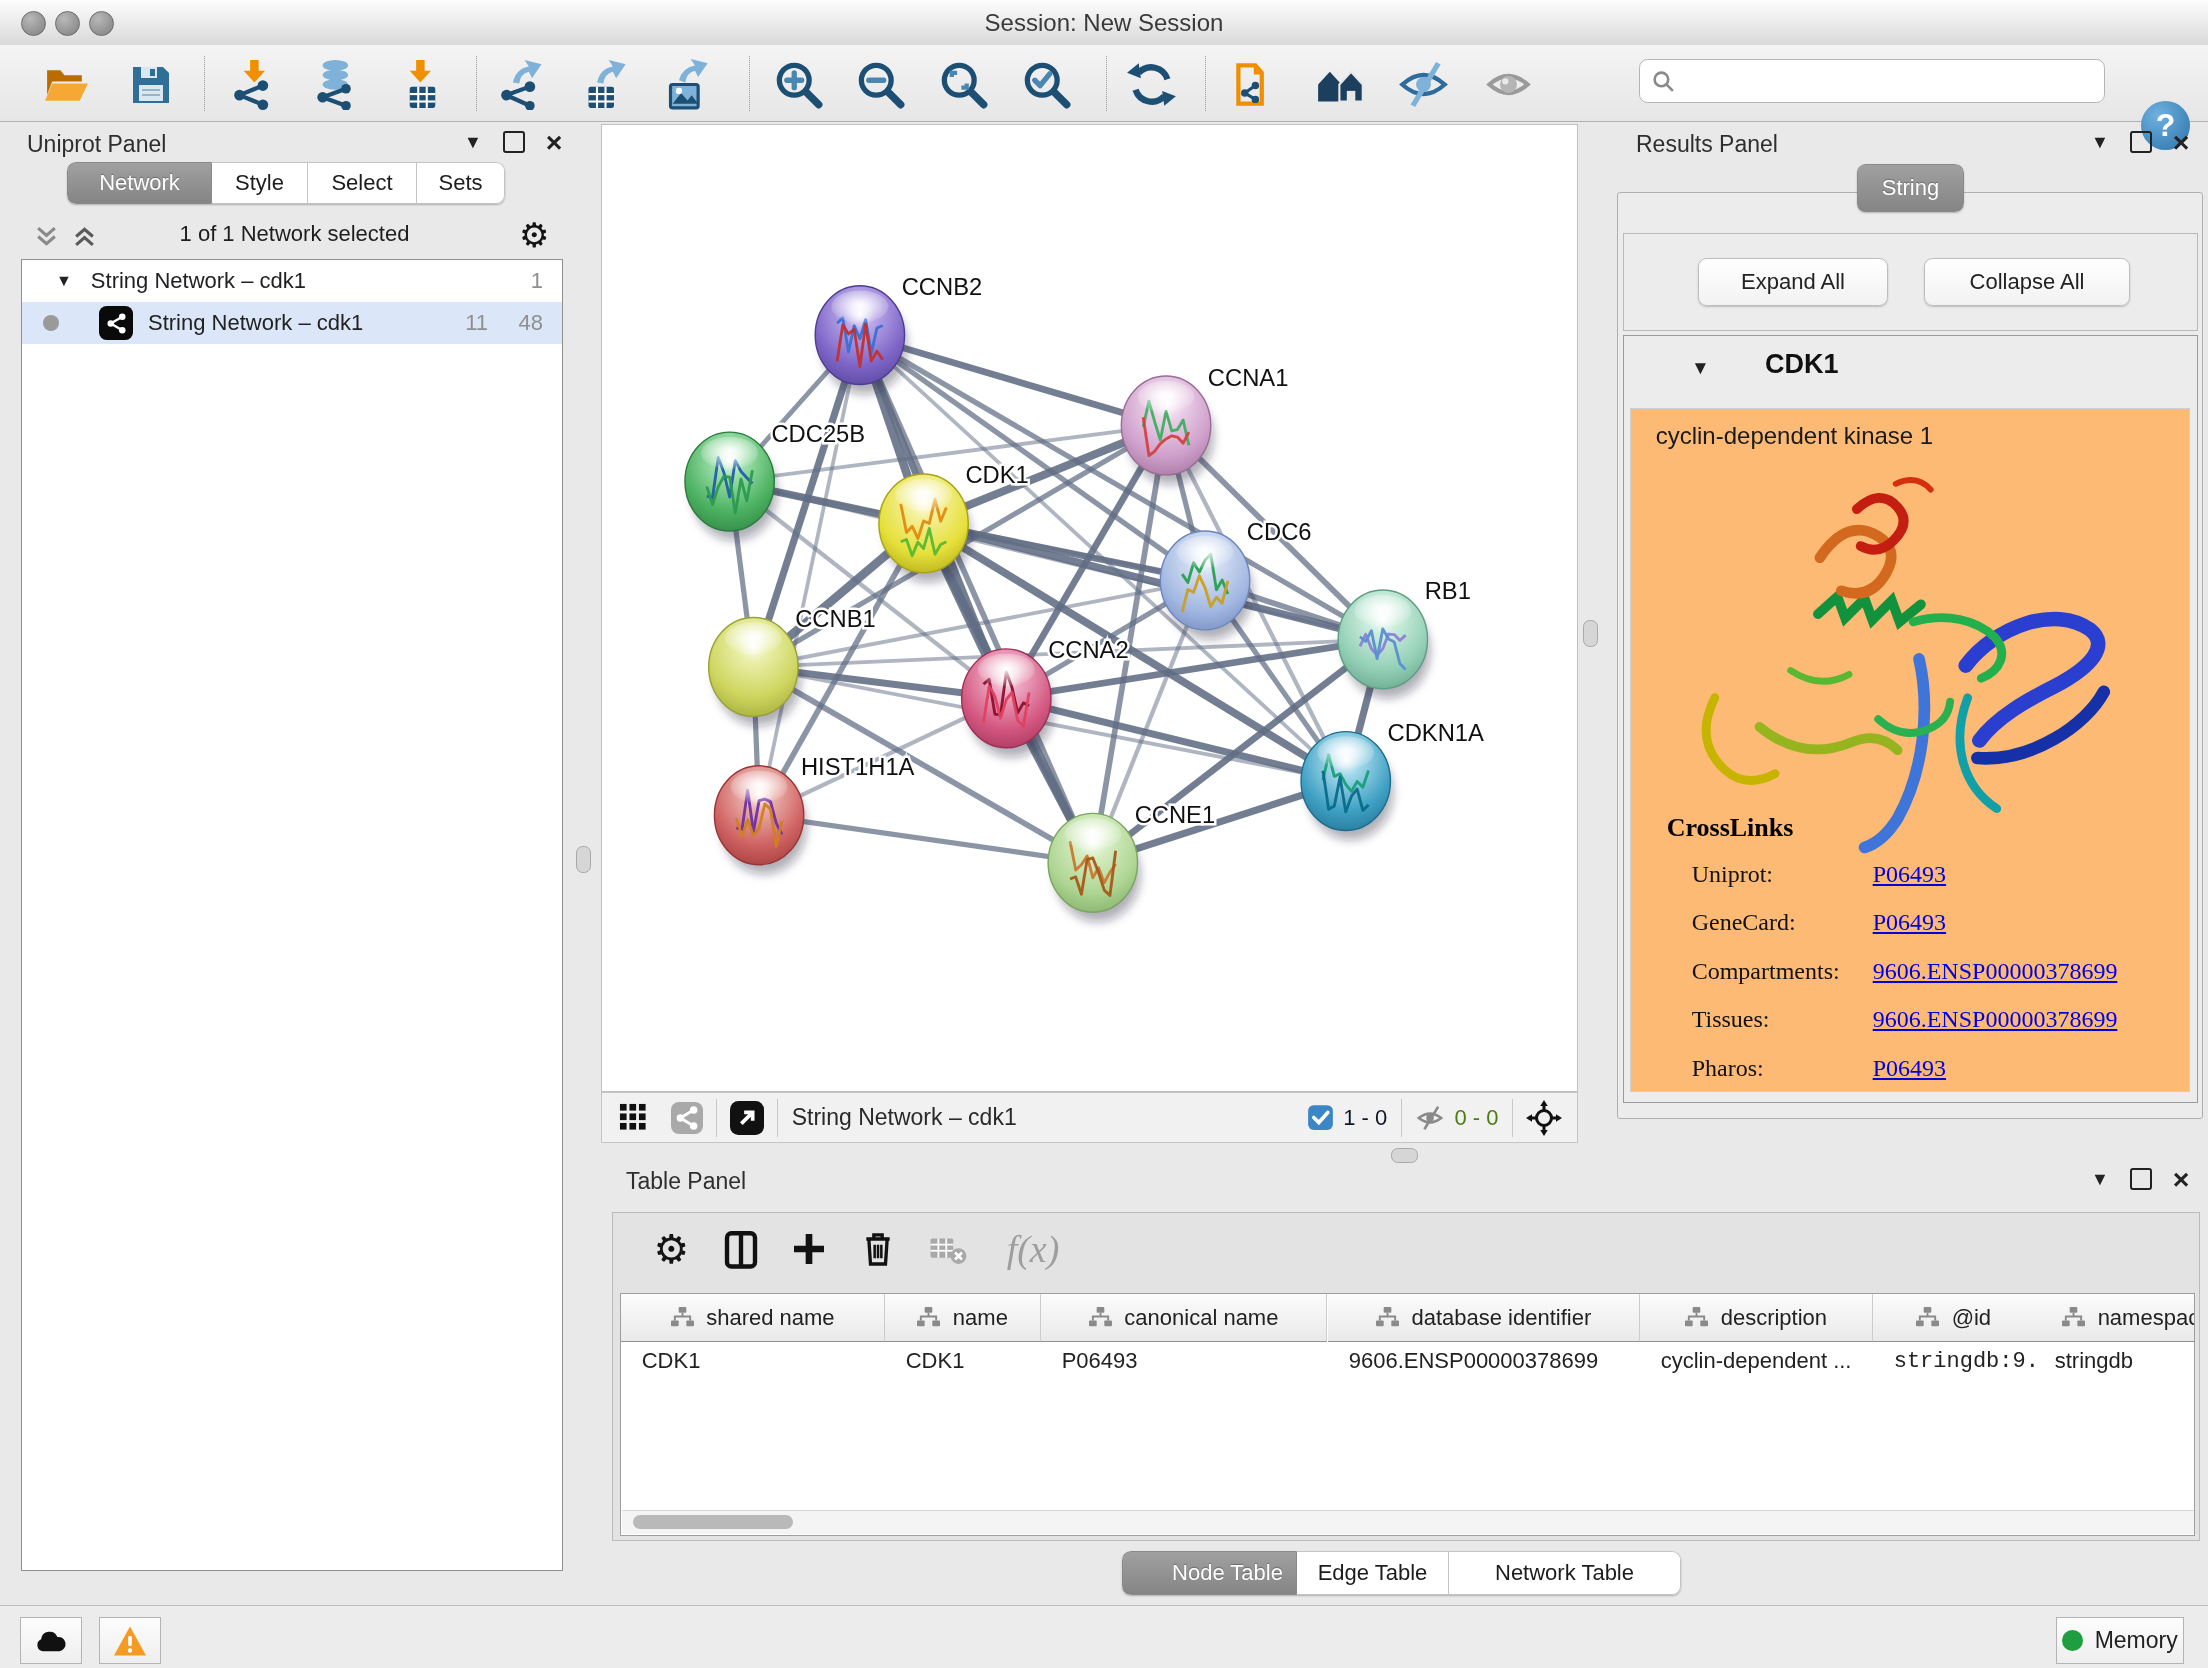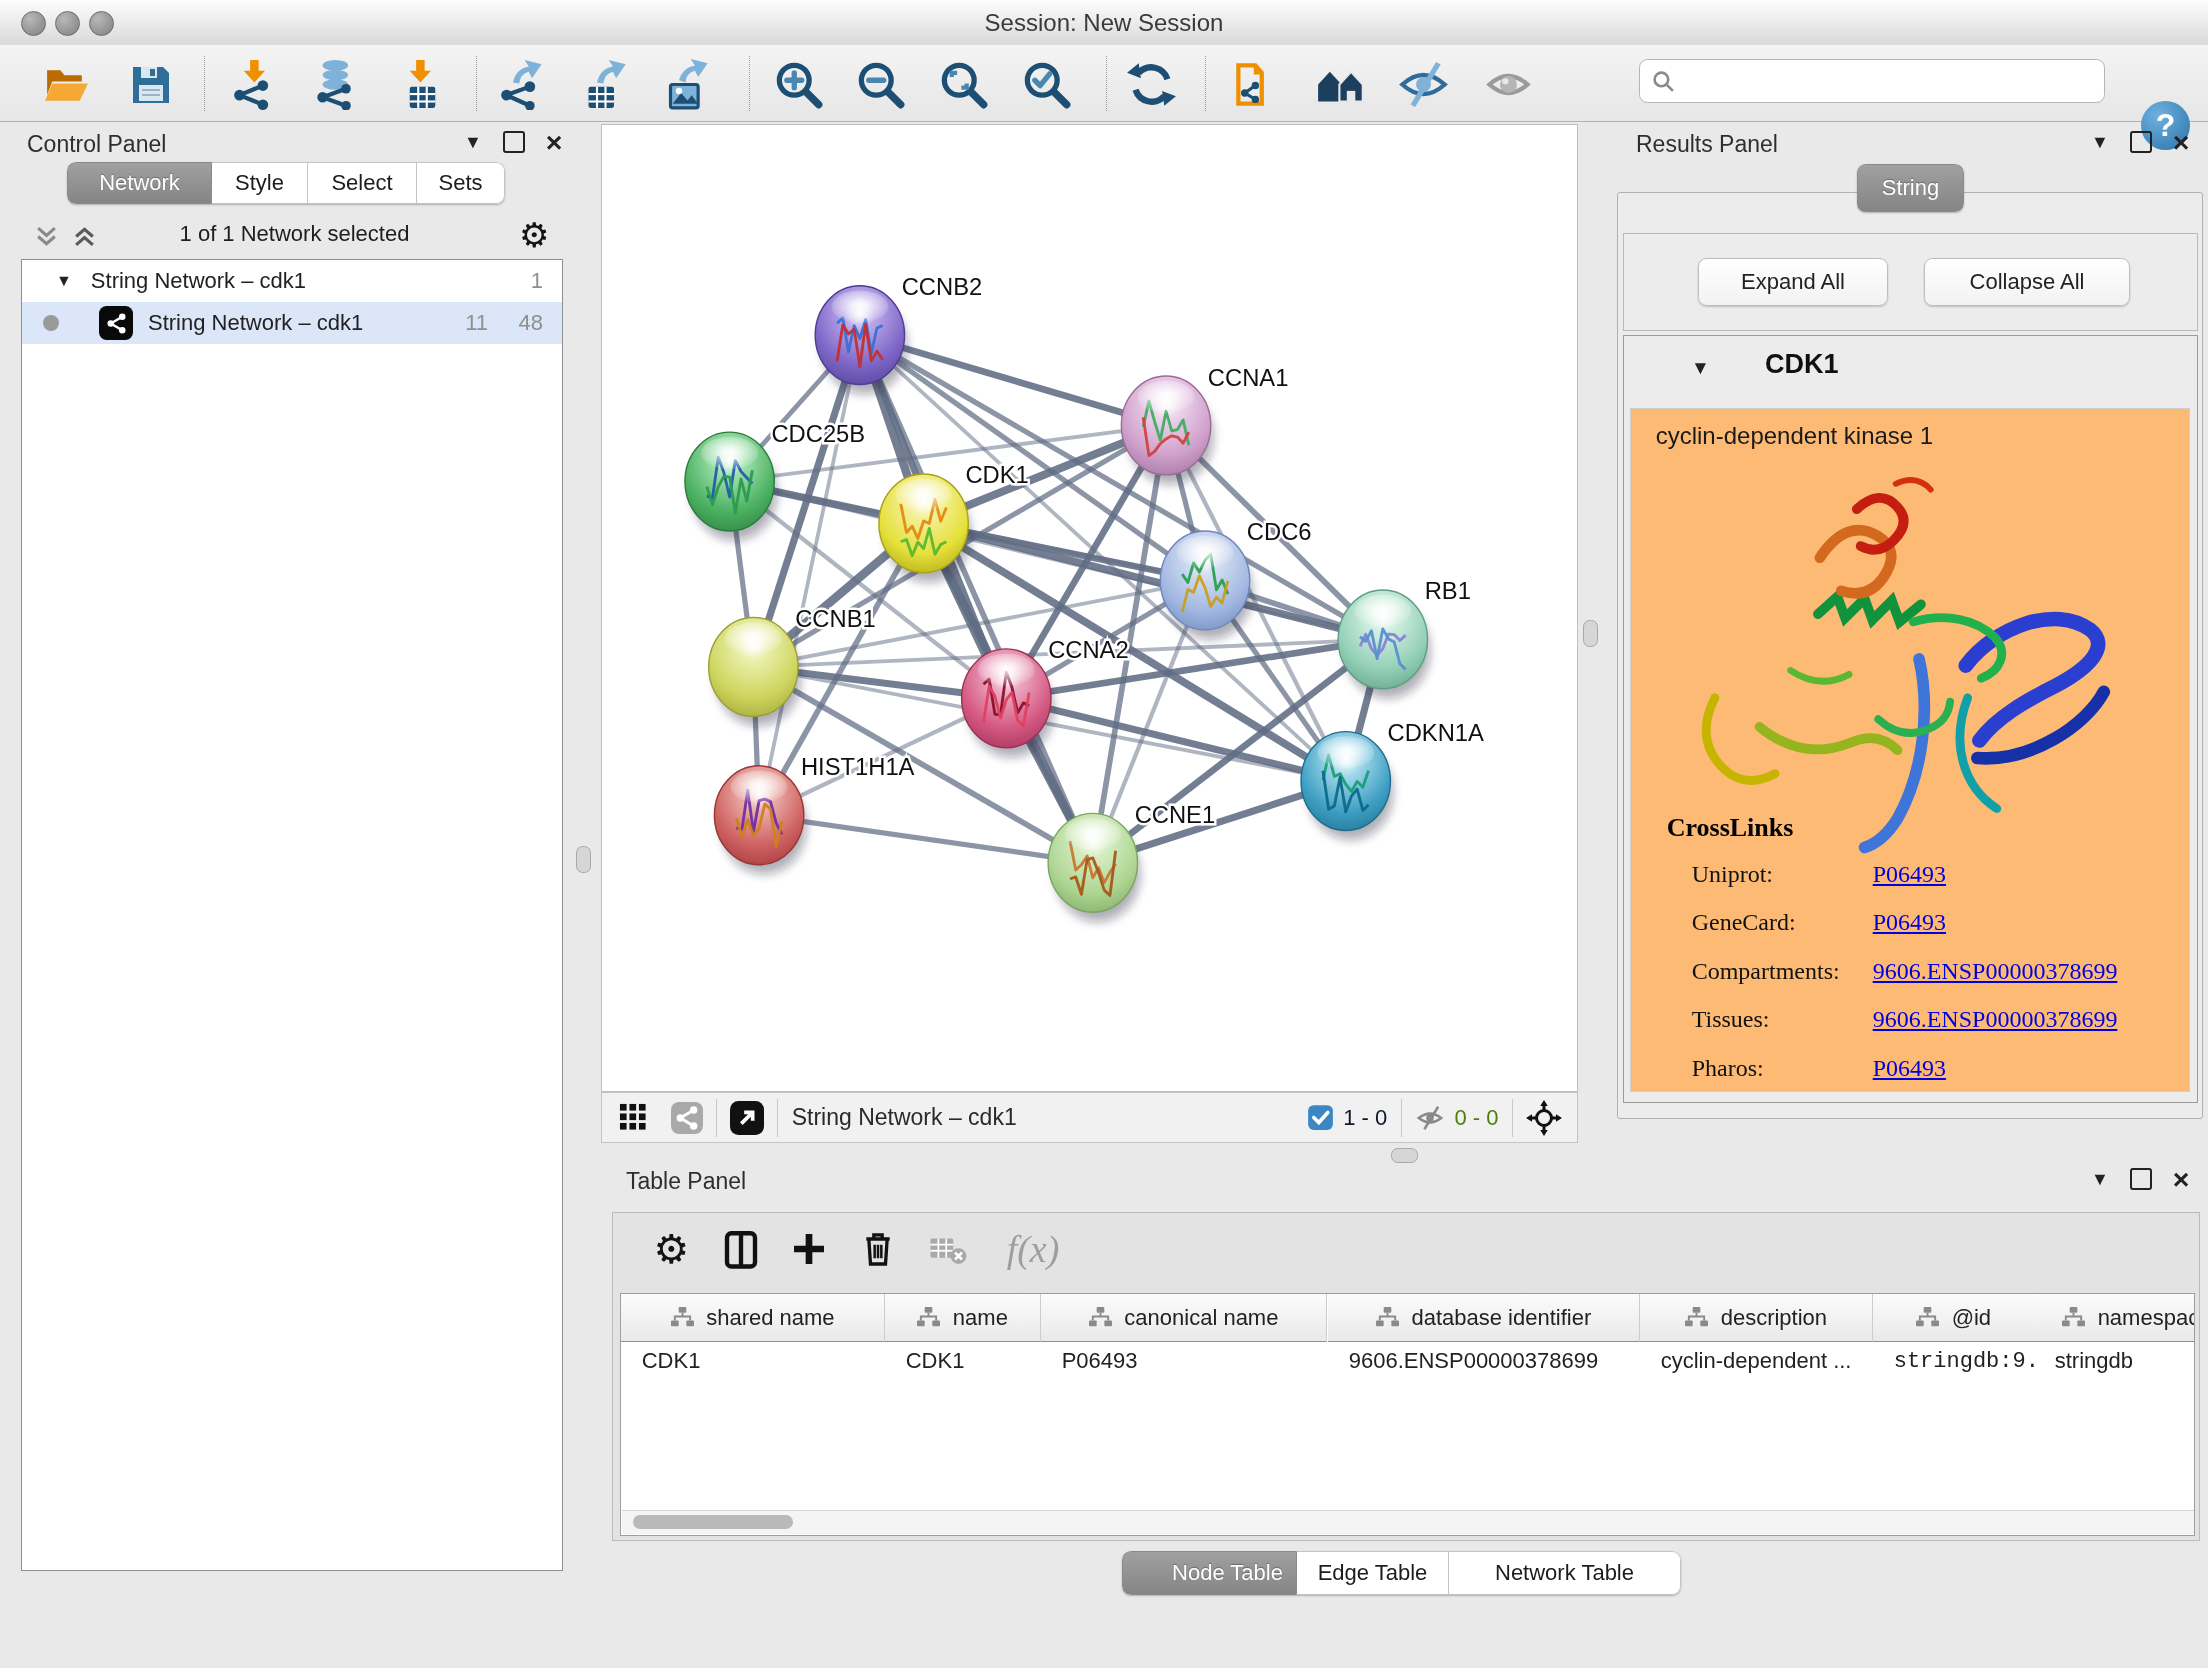--- a/index.html
+++ b/index.html
@@ -269,21 +269,21 @@
     <div class="searchbox">
       <svg width="25" height="25" viewBox="0 0 24 24">
         <circle cx="10" cy="10" r="6.5" fill="none" stroke="#8a8a8a" stroke-width="2.5"></circle>
         <line x1="15" y1="15" x2="21" y2="21" stroke="#8a8a8a" stroke-width="2.5"></line>
         </svg>
       <input type="text" placeholder="" style="">
     </div>
     <div class="helpbtn">?</div>
   </div>
 
-  <div class="abs phead" style="left:27px;top:131px">Control Panel</div>
+  <div class="abs phead" style="left:27px;top:131px">Uniprot Panel</div>
   <div class="pbtns" style="left:464px;top:131px">
     <span class="pbtn-arrow">▼</span>
     <span class="pbtn-box"></span>
     <span class="pbtn-x">×</span>
   </div>
   <div class="seg" style="left:67px;top:162px" id="cp-tabs">
       <div class="on" style="width: 145px;">Network</div>
       <div style="width: 96px;">Style</div>
       <div style="width: 109px;">Select</div>
       <div style="width: 88px;">Sets</div>
@@ -788,15 +788,33 @@
       </div>
     </div>
   </div>
 
   <div class="seg" style="left:1122px;top:1551px;height:44px" id="tp-tabs">
       <div class="on" style="width: 175px; padding-left: 36px;">Node Table</div>
       <div style="width: 152px;">Edge Table</div>
       <div style="width: 232px;">Network Table</div>
     </div>
 
+  <div class="statusbar">
+    <div class="sbtn" style="left:20px;width:60px">
+      <svg width="34" height="28.5" viewBox="0 0 48 36">
+        <path d="M12 32 a9 9 0 0 1 -2 -17 a12 12 0 0 1 23 -3 a8 8 0 0 1 3 20 Z" fill="#111"></path>
+        </svg>
+    </div>
+    <div class="sbtn" style="left:99px;width:60px">
+      <svg width="36" height="32" viewBox="0 0 48 44">
+        <path d="M24 2 L46 42 H2 Z" fill="#f59a23"></path>
+        <rect x="21.5" y="15" width="5" height="14" rx="2" fill="#fff"></rect>
+          <circle cx="24" cy="35" r="3" fill="#fff"></circle>
+        </svg>
+    </div>
+    <div class="sbtn" style="left:2056px;width:126px;gap:11.4px">
+      <span id="mem-dot" style="width: 21px; height: 21px; border-radius: 50%; background: rgb(30, 158, 62);"></span>
+      <span style="font-size:23px">Memory</span>
+    </div>
+  </div>
 
 </div>
 
 
 </body></html>

